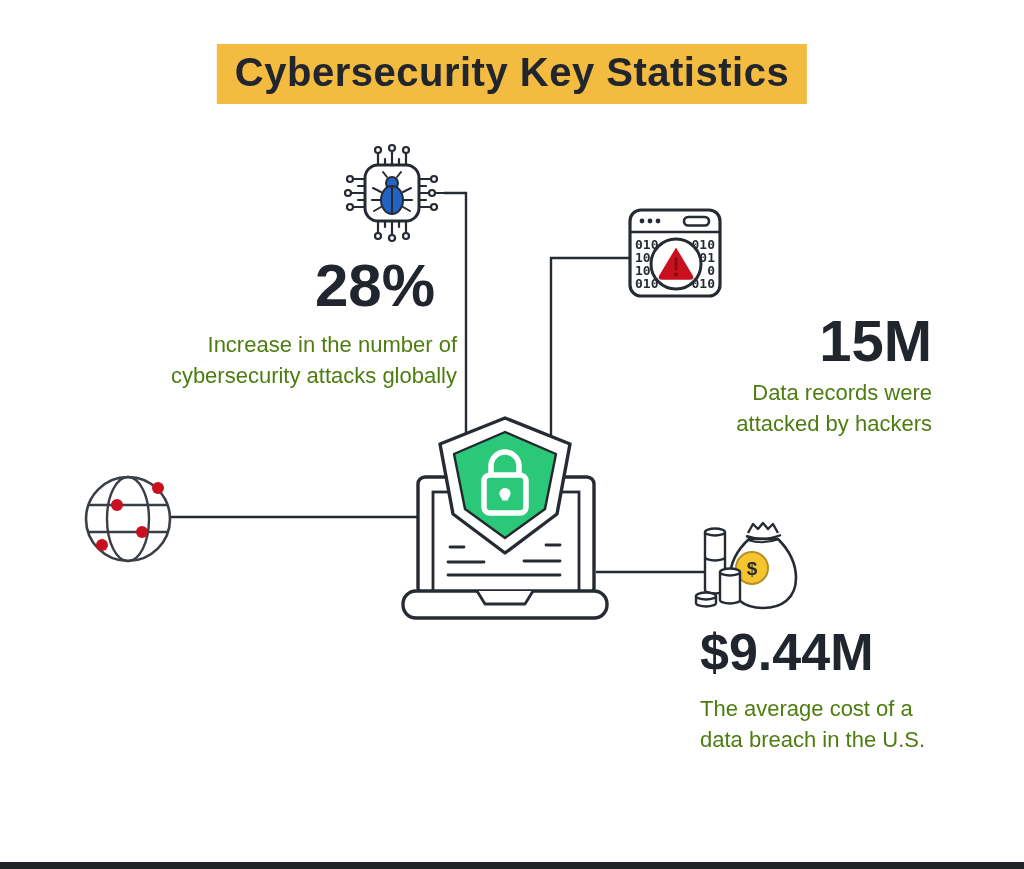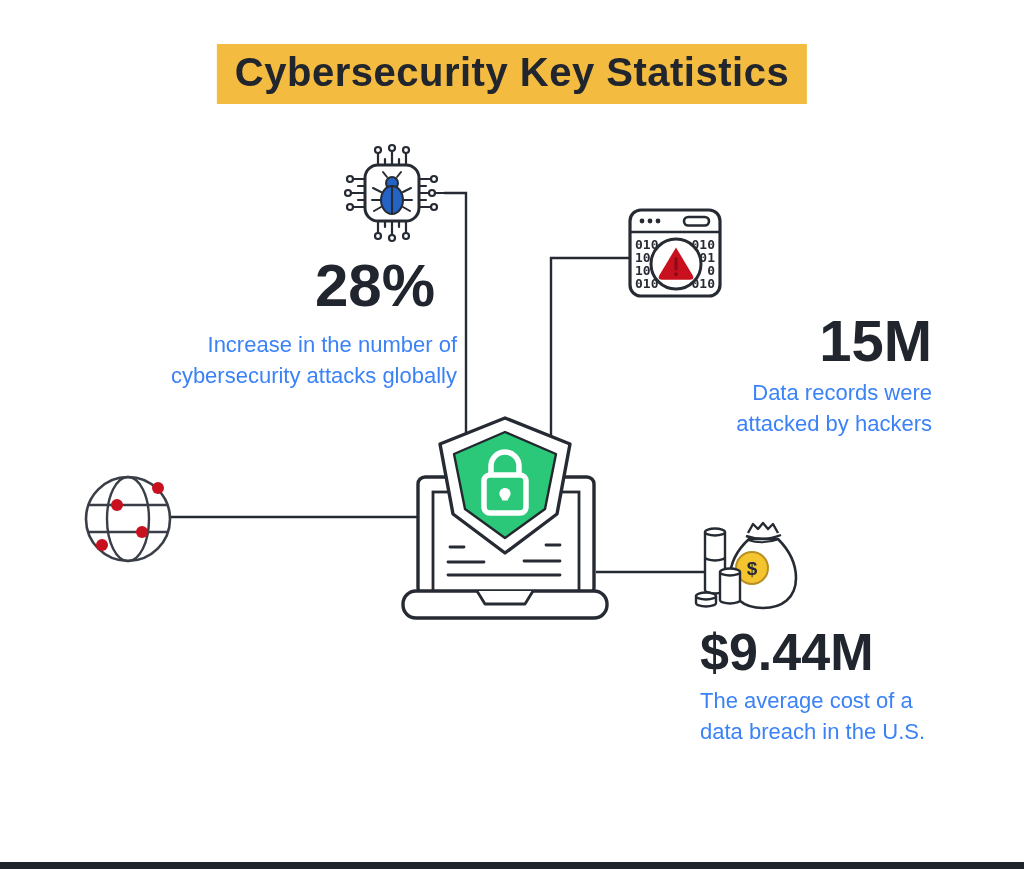--- a/index.html
+++ b/index.html
@@ -11,33 +11,33 @@
   }
   .abs{position:absolute;}
   #connectors{position:absolute;left:0;top:0;pointer-events:none;}
   .title{
     left:50%;top:44px;transform:translateX(-50%);
     background:#F3BB3F;color:#20252E;
     font-size:40px;font-weight:bold;letter-spacing:.5px;
     padding:6px 18px 9px 18px;white-space:nowrap;
   }
   .big-num{font-weight:bold;color:#20252E;line-height:1;}
-  .desc{font-size:22px;color:#3b82f6;line-height:1.4;white-space:pre-line;}
+  .desc{font-size:22px;color:#4d7c0f;line-height:1.4;white-space:pre-line;}
   .stat-attacks{left:135px;top:256px;width:322px;text-align:right;}
   .stat-attacks .big-num{font-size:60px;padding-right:22px;}
   .stat-attacks .desc{margin-top:14px;}
   .stat-records{left:632px;top:312px;width:300px;text-align:right;}
   .stat-records .big-num{font-size:58px;}
   .stat-records .desc{margin-top:8px;}
   .stat-regions{left:88px;top:560px;width:360px;text-align:left;}
   .region-line{font-size:38px;font-weight:bold;color:#22272F;line-height:46px;}
   .stat-regions .desc{margin-top:14px;}
   .stat-cost{left:700px;top:626px;width:300px;text-align:left;}
   .stat-cost .big-num{font-size:52px;}
-  .stat-cost .desc{margin-top:8px;}
+  .stat-cost .desc{margin-top:16px;}
   .footer-bar{left:0;bottom:0;width:1024px;height:7px;background:#1F242B;}
   .bin{font-family:"DejaVu Sans Mono","Liberation Mono",monospace;font-weight:bold;font-size:13px;fill:#272C34;}
 </style>
 </head>
 <body>
 
 <div class="canvas">
 
   <svg id="connectors" width="1024" height="869">
     <g fill="none" stroke="#262B33" stroke-width="2.4">

